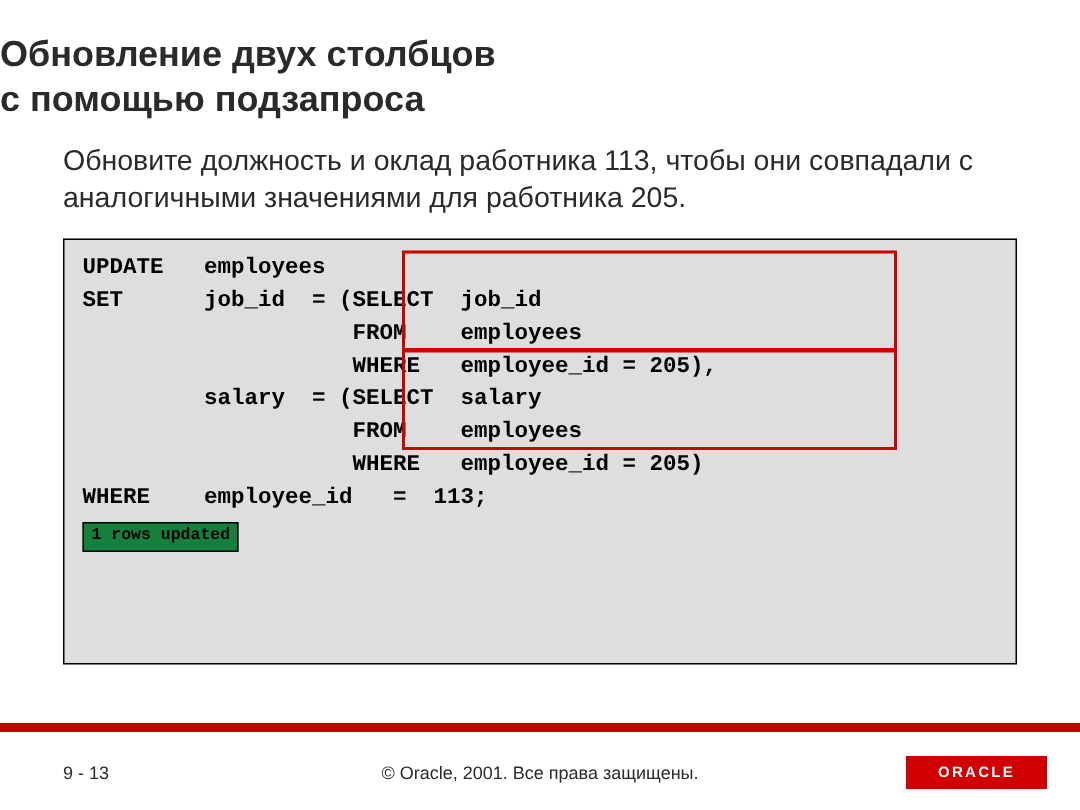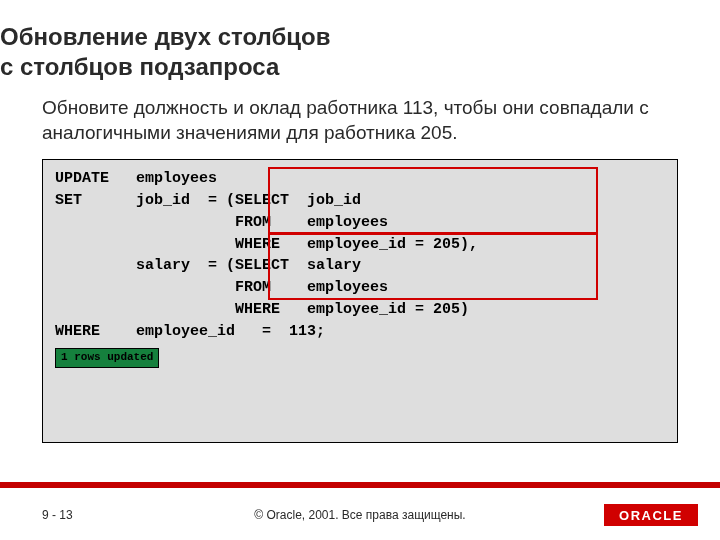--- a/index.html
+++ b/index.html
@@ -96,35 +96,35 @@
     color: #2a2a2a;
   }
   .logo {
     position: absolute;
     right: 22px; bottom: 14px;
     width: 94px; height: 22px;
     background: #d00000;
     color: #fff;
     font-family: Arial, Helvetica, sans-serif;
     font-weight: bold;
-    font-size: 13px;
+    font-size: 10px;
     letter-spacing: 1.5px;
     display: flex;
     align-items: center;
     justify-content: center;
   }
 </style>
 </head>
 <body>
 
 <div class="slide">
 
   <div class="title">
     <span>Обновление двух столбцов</span>
-    <span class="subtitle-text">с столбцов подзапроса</span>
+    <span class="subtitle-text">с помощью подзапроса</span>
   </div>
 
   <div class="instruction">Обновите должность и оклад работника 113, чтобы они совпадали с аналогичными значениями для работника 205.</div>
 
   <div class="code-block"><span>UPDATE   employees
 SET      job_id  = (SELECT  job_id
                     FROM    employees
                     WHERE   employee_id = 205),
          salary  = (SELECT  salary
                     FROM    employees

